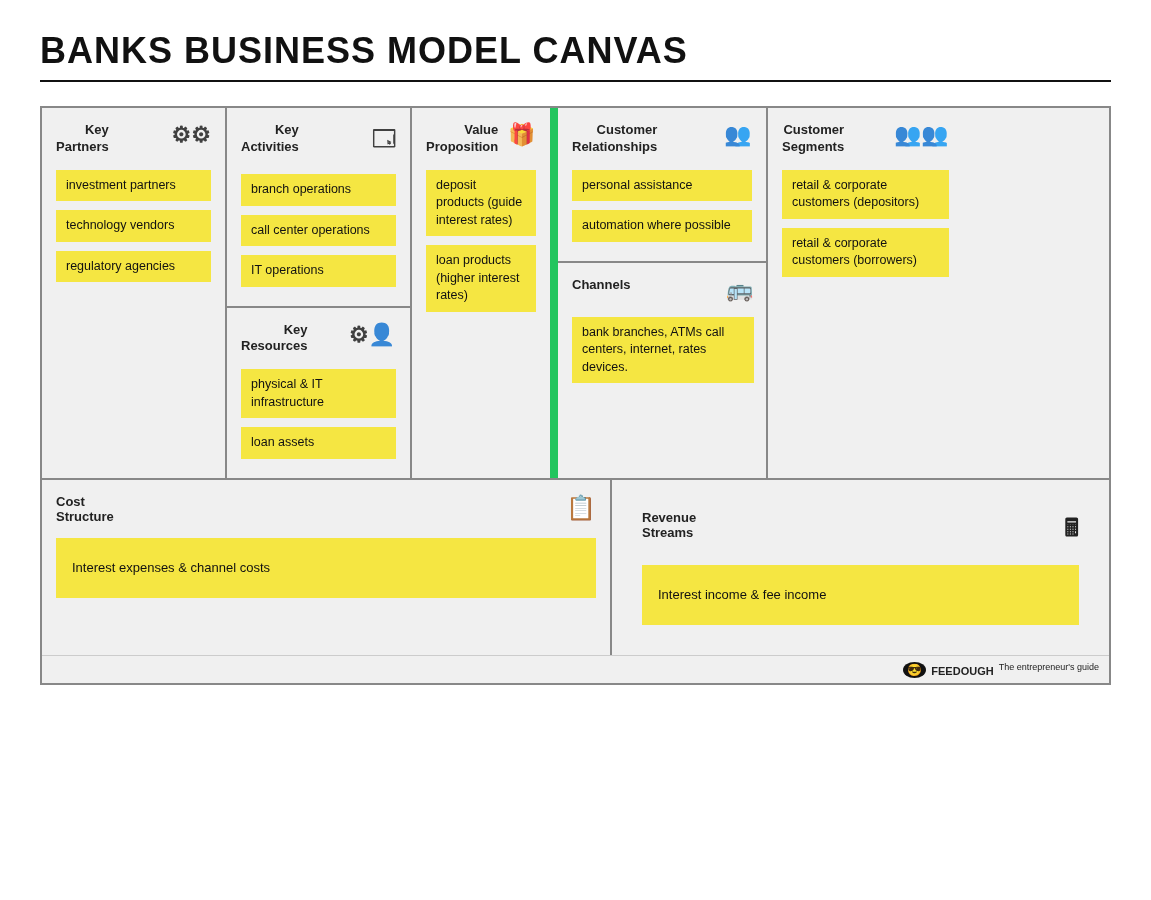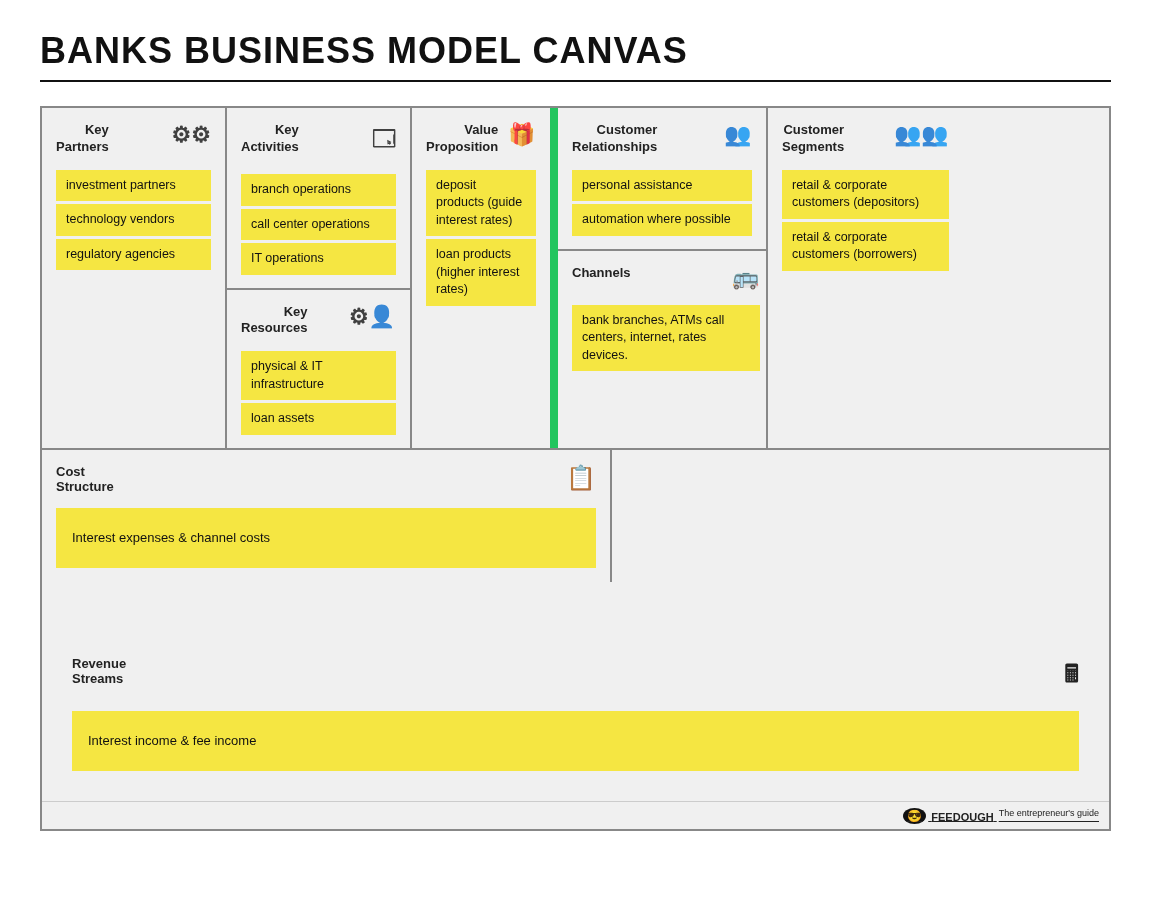--- a/index.html
+++ b/index.html
@@ -30,22 +30,21 @@
       display: flex;
       flex-direction: column;
     }
     .canvas-top {
       display: flex;
       flex-direction: row;
       border-bottom: 2px solid #888;
     }
     .canvas-bottom {
       display: flex;
-      flex-direction: column;
-      gap: 44px;
+      flex-direction: row;
     }
     .cell {
       padding: 14px 14px 10px 14px;
       position: relative;
       background: #f0f0f0;
     }
     .cell-header {
       font-size: 13px;
       font-weight: bold;
       color: #222;
@@ -62,21 +61,21 @@
       font-size: 22px;
       margin-left: 6px;
       opacity: 0.85;
     }
     .yellow-tag {
       background: #f5e642;
       padding: 7px 10px;
       font-size: 12.5px;
       color: #111;
       line-height: 1.4;
-      margin-bottom: 3px;
+      margin-bottom: 9px;
       display: inline-block;
       width: 100%;
     }
     
     .col-key-partners { width: 185px; border-right: 2px solid #888; }
     .col-key-activities { width: 185px; border-right: 2px solid #888; }
     .col-value-prop { width: 146px; border-right: 8px solid #22c55e; }
     .col-customer-rel { width: 210px; border-right: 2px solid #888; }
     .col-customer-seg { width: 195px; }
 
@@ -112,21 +111,20 @@
     }
 
     .feedough-logo {
       text-align: right;
       padding: 6px 10px 6px 0;
       font-size: 11px;
       font-weight: bold;
       color: #222;
       background: #f0f0f0;
       border-top: 1px solid #ccc;
-      text-decoration: underline;
     }
     .feedough-logo span {
       background: #111;
       color: #fff;
       border-radius: 50%;
       padding: 1px 4px;
       margin-right: 2px;
       font-size: 12px;
     }
   </style>
@@ -189,21 +187,21 @@
 
         <div style="padding:14px 14px 10px 14px; border-bottom:2px solid #888;">
           <div class="cell-header">
             <span class="cell-header-text">Customer<br>Relationships</span>
             <span class="cell-icon">👥</span>
           </div>
           <div class="yellow-tag">personal assistance</div>
           <div class="yellow-tag">automation where possible</div>
         </div>
 
-        <div style="padding:14px 6px 10px 14px;">
+        <div style="padding:14px 12px 10px 14px;">
           <div class="cell-header">
             <span class="cell-header-text">Channels</span>
             <span class="cell-icon">🚌</span>
           </div>
           <div class="yellow-tag">bank branches, ATMs call centers, internet, rates devices.</div>
         </div>
       </div>
 
       <div class="cell col-customer-seg">
         <div class="cell-header">

